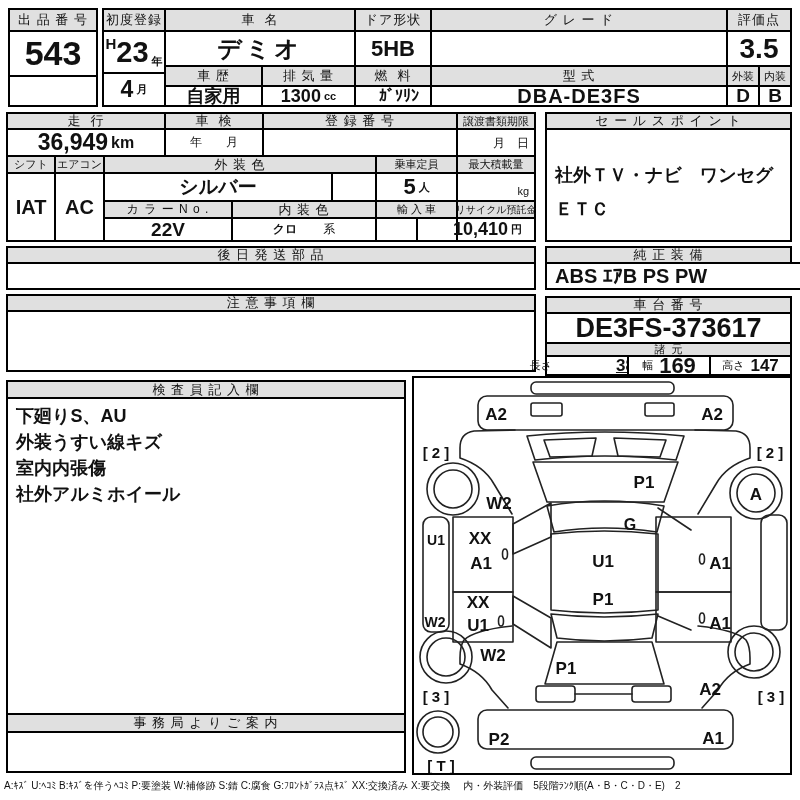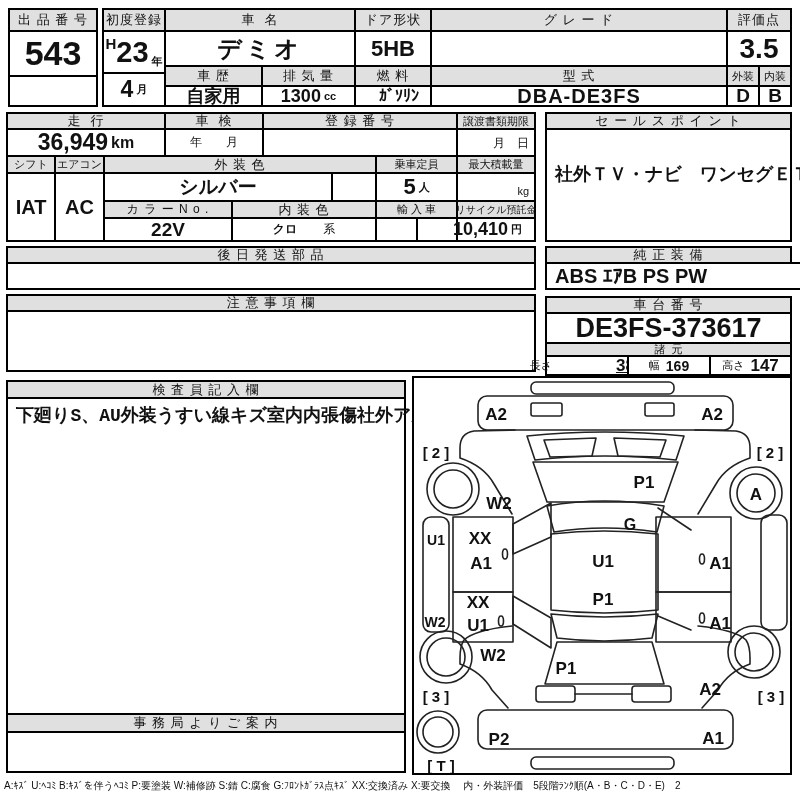--- a/index.html
+++ b/index.html
@@ -6,22 +6,22 @@
   #sheet{position:relative;width:800px;height:800px;background:#fff;overflow:hidden;
          font-family:"Liberation Sans","DejaVu Sans",sans-serif;color:#111;}
   .c{position:absolute;box-sizing:border-box;border:2px solid #000;background:#fff;
      display:flex;align-items:center;justify-content:center;white-space:pre;}
   .h{background:#e0e0e0;font-size:13px;letter-spacing:1px;}
   .hs{background:#e0e0e0;font-size:11px;letter-spacing:0;}
   .v{font-weight:bold;}
   .left{justify-content:flex-start;}
   .right{justify-content:flex-end;}
   .unit{font-size:11px;font-weight:bold;margin-left:3px;}
-  .lines{flex-direction:row;align-items:flex-start;justify-content:flex-start;
-         padding:4px 8px;font-weight:bold;font-size:18px;line-height:25px;font-family:Liberation Mono, monospace;}
+  .lines{flex-direction:column;align-items:flex-start;justify-content:flex-start;
+         padding:4px 8px;font-weight:bold;font-size:18px;line-height:25px;}
   #legend{position:absolute;left:4px;top:779px;width:794px;font-size:10px;white-space:nowrap;
           letter-spacing:0;color:#111;}
   svg text{font-family:"Liberation Sans","DejaVu Sans",sans-serif;font-weight:700;fill:#111;}
 </style>
 </head>
 <body>
 
 <div id="sheet">
 
   <div class="c h" style="left:8px;top:8px;width:90px;height:24px;">出 品 番 号</div>
@@ -40,21 +40,21 @@
   <div class="c v" style="left:164px;top:30px;width:192px;height:37px;font-size:24px;letter-spacing:4px;">デミオ</div>
   <div class="c h" style="left:164px;top:65px;width:99px;height:22px;">車 歴</div>
   <div class="c v" style="left:164px;top:85px;width:99px;height:22px;font-size:18px;">自家用</div>
   <div class="c h" style="left:261px;top:65px;width:95px;height:22px;">排 気 量</div>
   <div class="c" style="left:261px;top:85px;width:95px;height:22px;">
       <span style="font-size:18px;font-weight:bold;">1300</span><span class="unit">cc</span>
   </div>
 
   <div class="c h" style="left:354px;top:8px;width:78px;height:24px;">ドア形状</div>
   <div class="c v" style="left:354px;top:30px;width:78px;height:37px;font-size:22px;">5HB</div>
-  <div class="c h" style="left:354px;top:65px;width:78px;height:22px;">燃 料</div>
+  <div class="c h" style="left:354px;top:65px;width:78px;height:22px;font-family:Liberation Mono, monospace;">燃 料</div>
   <div class="c v" style="left:354px;top:85px;width:90px;height:22px;font-size:16px;">ｶﾞｿﾘﾝ</div>
 
   <div class="c h" style="left:430px;top:8px;width:298px;height:24px;">グ レ ー ド</div>
   <div class="c v" style="left:430px;top:30px;width:298px;height:37px;"></div>
   <div class="c h" style="left:430px;top:65px;width:298px;height:22px;">型 式</div>
   <div class="c v" style="left:430px;top:85px;width:298px;height:22px;font-size:20px;letter-spacing:1px;text-align:right;">DBA-DE3FS</div>
 
   <div class="c h" style="left:726px;top:8px;width:66px;height:24px;">評価点</div>
   <div class="c v" style="left:726px;top:30px;width:66px;height:37px;font-size:28px;">3.5</div>
   <div class="c hs" style="left:726px;top:65px;width:34px;height:22px;">外装</div>
@@ -112,21 +112,21 @@
 
   <div class="c h" style="left:6px;top:294px;width:530px;height:18px;">注 意 事 項 欄</div>
   <div class="c" style="left:6px;top:310px;width:530px;height:62px;"></div>
   <div class="c h" style="left:545px;top:296px;width:247px;height:18px;">車 台 番 号</div>
   <div class="c v" style="left:545px;top:312px;width:247px;height:32px;font-size:27px;">DE3FS-373617</div>
   <div class="c hs" style="left:545px;top:342px;width:247px;height:15px;">諸  元</div>
   <div class="c" style="left:545px;top:355px;width:84px;height:21px;gap:44px;">
       <span style="font-size:11px;">長さ</span><span style="font-size:17px;font-weight:bold;margin-left:20px;text-decoration:underline;">388</span>
   </div>
   <div class="c" style="left:627px;top:355px;width:84px;height:21px;">
-      <span style="font-size:11px;">幅</span><span style="font-size:14px;font-weight:bold;margin-left:6px;">169</span>
+      <span style="font-size:11px;">幅</span><span style="font-size:22px;font-weight:bold;margin-left:6px;">169</span>
   </div>
   <div class="c" style="left:709px;top:355px;width:83px;height:21px;">
       <span style="font-size:11px;">高さ</span><span style="font-size:17px;font-weight:bold;margin-left:6px;">147</span>
   </div>
 
   <div class="c h" style="left:6px;top:380px;width:400px;height:19px;">検 査 員 記 入 欄</div>
   <div class="c lines" style="left:6px;top:397px;width:400px;height:318px;font-size:18px;line-height:26px;"><div>下廻りS、AU</div><div>外装うすい線キズ</div><div>室内内張傷</div><div>社外アルミホイール</div></div>
 
   <div class="c h" style="left:6px;top:713px;width:400px;height:20px;">事 務 局 よ り ご 案 内</div>
   <div class="c" style="left:6px;top:731px;width:400px;height:42px;"></div>

